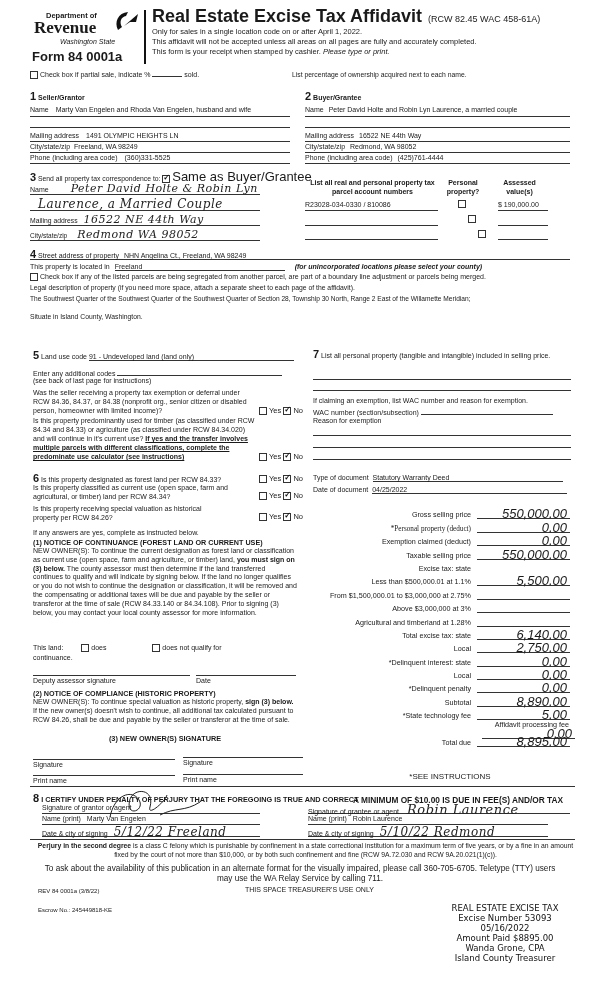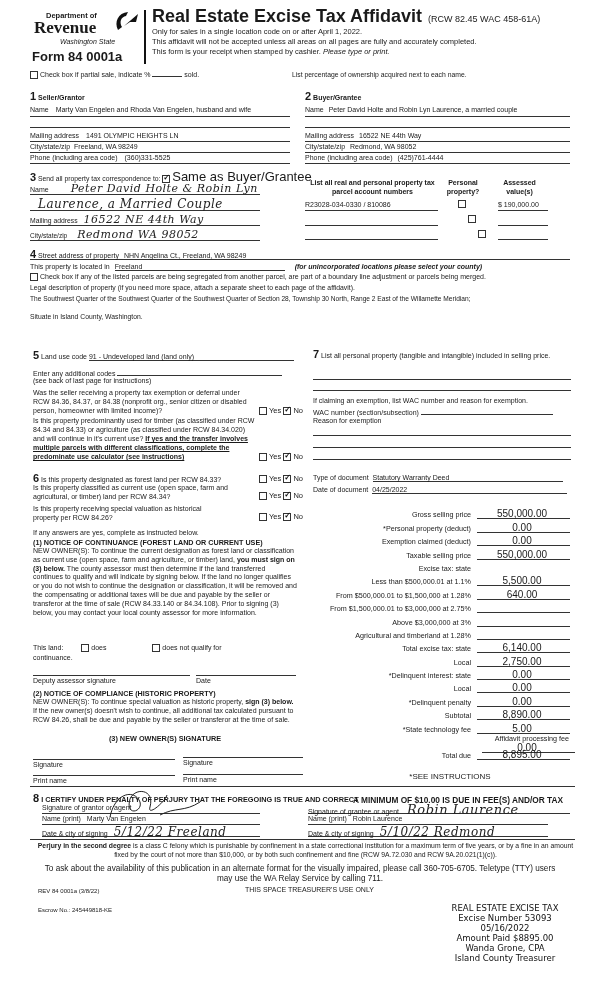--- a/index.html
+++ b/index.html
@@ -7,21 +7,21 @@
   body { font-family: "Liberation Sans", sans-serif; color: #1a1a1a; font-size: 7px; position: relative; }
   .abs { position: absolute; }
   .uline { border-bottom: 1px solid #333; }
   .bold { font-weight: bold; }
   .num { font-size: 11px; font-weight: bold; }
   .hand { font-family: "DejaVu Serif", serif; font-style: italic; color: #222; font-size: 11px; letter-spacing: 0.5px; }
   .cb { display: inline-block; width: 8px; height: 8px; border: 1px solid #333; vertical-align: middle; position: relative; background: #fff; }
   .cb.checked::after { content: "\2713"; position: absolute; left: 0px; top: -3px; font-size: 8px; font-weight: bold; color: #111; }
   .yn { font-size: 7.5px; white-space: nowrap; }
   .row-label { text-align: right; font-size: 7.2px; }
-  .row-val { text-align: center; font-size: 10px; border-bottom: 1px solid #333; padding-right: 3px; height: 10px; line-height: 10px; }
+  .row-val { text-align: right; font-size: 13px; border-bottom: 1px solid #333; padding-right: 3px; height: 10px; line-height: 10px; font-style: italic; }
   .stamp { font-family: "DejaVu Sans", sans-serif; font-size: 8.5px; text-align: center; line-height: 10px; color: #111; }
 </style>
 </head>
 <body>
 
 
 
 
 <div class="abs" style="left:32px;top:8px;width:115px;height:60px;">
   <div class="abs" style="left:14px;top:3px;font-size:7.5px;font-weight:bold;">Department of</div>
@@ -264,41 +264,37 @@
 </div>
 
 
 <div class="abs" style="left:305px;top:506px;width:270px;">
   <div id="tax-rows">
       <div style="display: flex; align-items: flex-end; height: 13.4px;">
         <div class="row-label" style="width: 172px; padding-right: 6px;">Gross selling price</div>
         <div class="row-val" style="width: 93px;">550,000.00</div>
       </div>
       <div style="display: flex; align-items: flex-end; height: 13.4px;">
-        <div class="row-label" style="width: 172px; padding-right: 6px;">*Personal property (deduct)</div>
+        <div class="row-label" style="width: 172px; padding-right: 6px; font-family: Liberation Serif, serif;">*Personal property (deduct)</div>
         <div class="row-val" style="width: 93px;">0.00</div>
       </div>
       <div style="display: flex; align-items: flex-end; height: 13.4px;">
         <div class="row-label" style="width: 172px; padding-right: 6px;">Exemption claimed (deduct)</div>
         <div class="row-val" style="width: 93px;">0.00</div>
       </div>
       <div style="display: flex; align-items: flex-end; height: 13.4px;">
         <div class="row-label" style="width: 172px; padding-right: 6px;">Taxable selling price</div>
         <div class="row-val" style="width: 93px;">550,000.00</div>
       </div>
       <div style="display: flex; align-items: flex-end; height: 13.4px;">
         <div class="row-label" style="width: 172px; padding-right: 6px;">Excise tax: state</div>
       </div>
       <div style="display: flex; align-items: flex-end; height: 13.4px;">
         <div class="row-label" style="width: 172px; padding-right: 6px;">Less than $500,000.01 at 1.1%</div>
         <div class="row-val" style="width: 93px;">5,500.00</div>
-      </div>
-      <div style="display: flex; align-items: flex-end; height: 13.4px;">
-        <div class="row-label" style="width: 172px; padding-right: 6px;">From $500,000.01 to $1,500,000 at 1.28%</div>
-        <div class="row-val" style="width: 93px;">640.00</div>
       </div>
       <div style="display: flex; align-items: flex-end; height: 13.4px;">
         <div class="row-label" style="width: 172px; padding-right: 6px;">From $1,500,000.01 to $3,000,000 at 2.75%</div>
         <div class="row-val" style="width: 93px;"></div>
       </div>
       <div style="display: flex; align-items: flex-end; height: 13.4px;">
         <div class="row-label" style="width: 172px; padding-right: 6px;">Above $3,000,000 at 3%</div>
         <div class="row-val" style="width: 93px;"></div>
       </div>
       <div style="display: flex; align-items: flex-end; height: 13.4px;">

